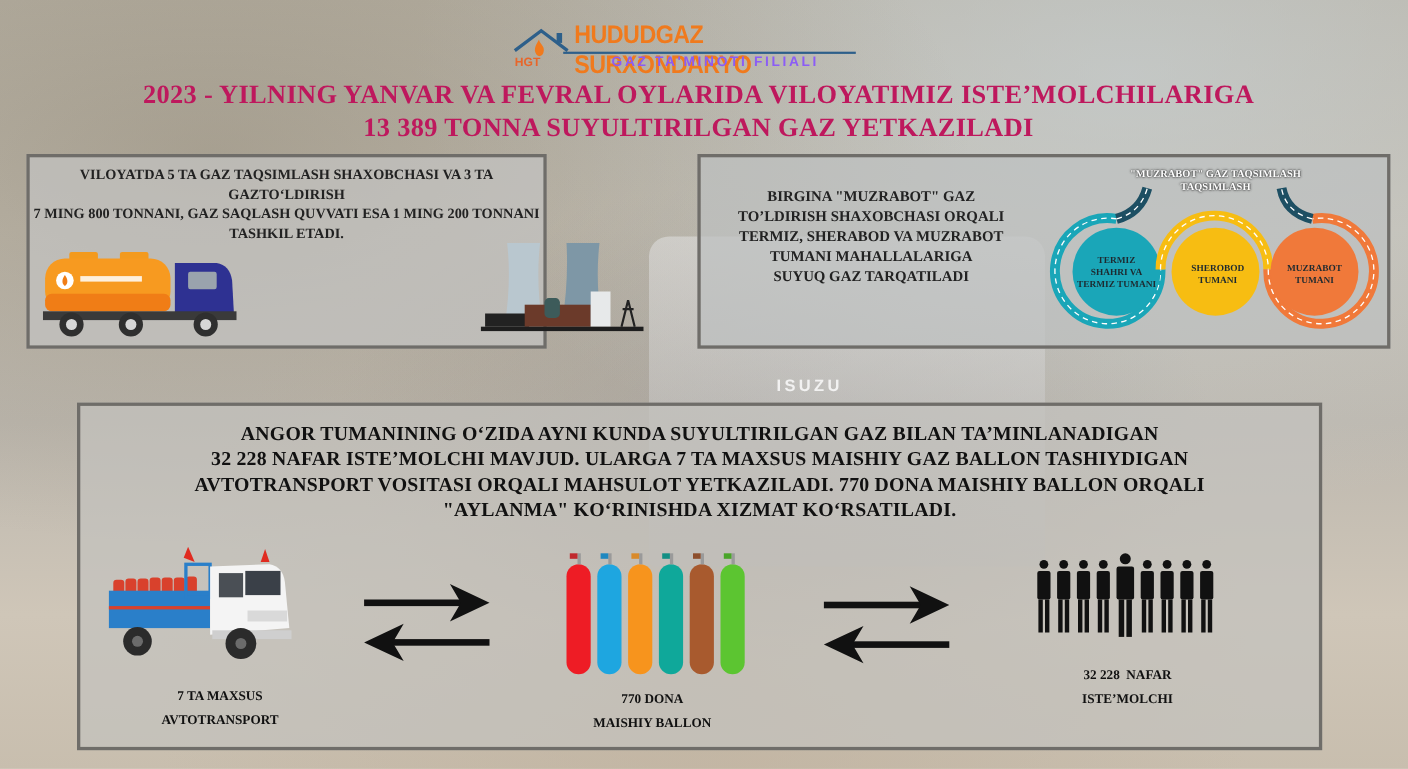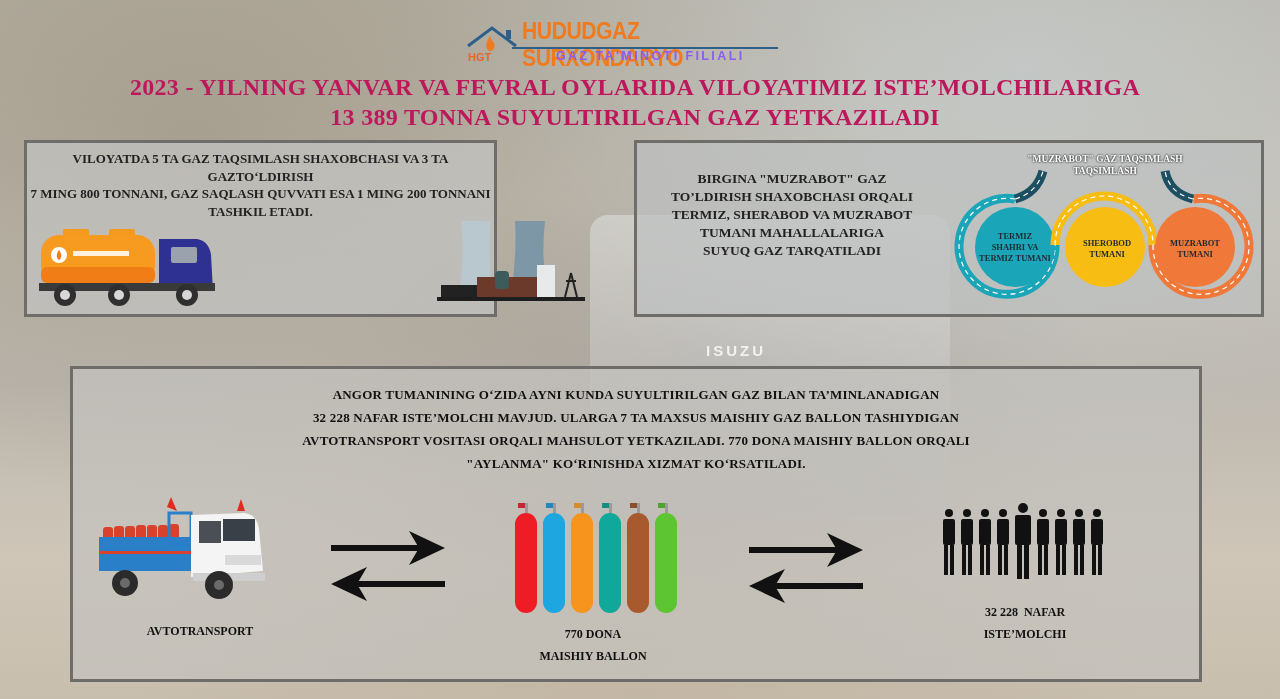--- a/index.html
+++ b/index.html
@@ -75,21 +75,21 @@
     font-weight: bold; font-size: 9.5px; line-height: 12px; color: #fff;
     text-shadow: 0 0 2px #333, 0 0 2px #333;
   }
   .p2-diagram { position: absolute; left: 316px; top: 6px; }
   .circle-label {
     position: absolute; text-align: center; font-weight: bold; font-size: 8.5px; line-height: 11px; color: #1e2a30;
   }
 
   .p3-text {
     position: absolute; left: 0; top: 14px; width: 100%; text-align: center;
-    font-weight: bold; font-size: 13px; line-height: 23px; letter-spacing: 0.2px; color: #111;
+    font-weight: bold; font-size: 18px; line-height: 23px; letter-spacing: 0.2px; color: #111;
   }
   .flow-item { position: absolute; text-align: center; font-weight: bold; color: #111; }
   .flow-label { font-size: 12px; line-height: 22px; }
   .arrows { position: absolute; }
 </style>
 </head>
 <body>
 
 <div class="bg-truck"></div>
 <div class="bg-truck-label">ISUZU</div>
@@ -228,20 +228,21 @@
       <g fill="#2b2b2b">
           <circle cx="30" cy="90" r="13"></circle>
           <circle cx="124" cy="92" r="14"></circle>
         </g>
       <g fill="#6b6b6b">
           <circle cx="30" cy="90" r="5"></circle>
           <circle cx="124" cy="92" r="5"></circle>
         </g>
     </svg>
     <div class="flow-label" style="margin-top:8px;">
+      <div>7 TA MAXSUS</div>
       <div>AVTOTRANSPORT</div>
     </div>
   </div>
 
   <svg class="arrows" style="left:256px; top:160px;" width="120" height="80" viewBox="0 0 120 80">
     <rect x="2" y="16" width="90" height="6" fill="#111"></rect>
     <path d="M80,2 L116,19 L80,36 L90,19 Z" fill="#111"></path>
     <rect x="26" y="52" width="90" height="6" fill="#111"></rect>
     <path d="M38,38 L2,55 L38,72 L28,55 Z" fill="#111"></path>
   </svg>

